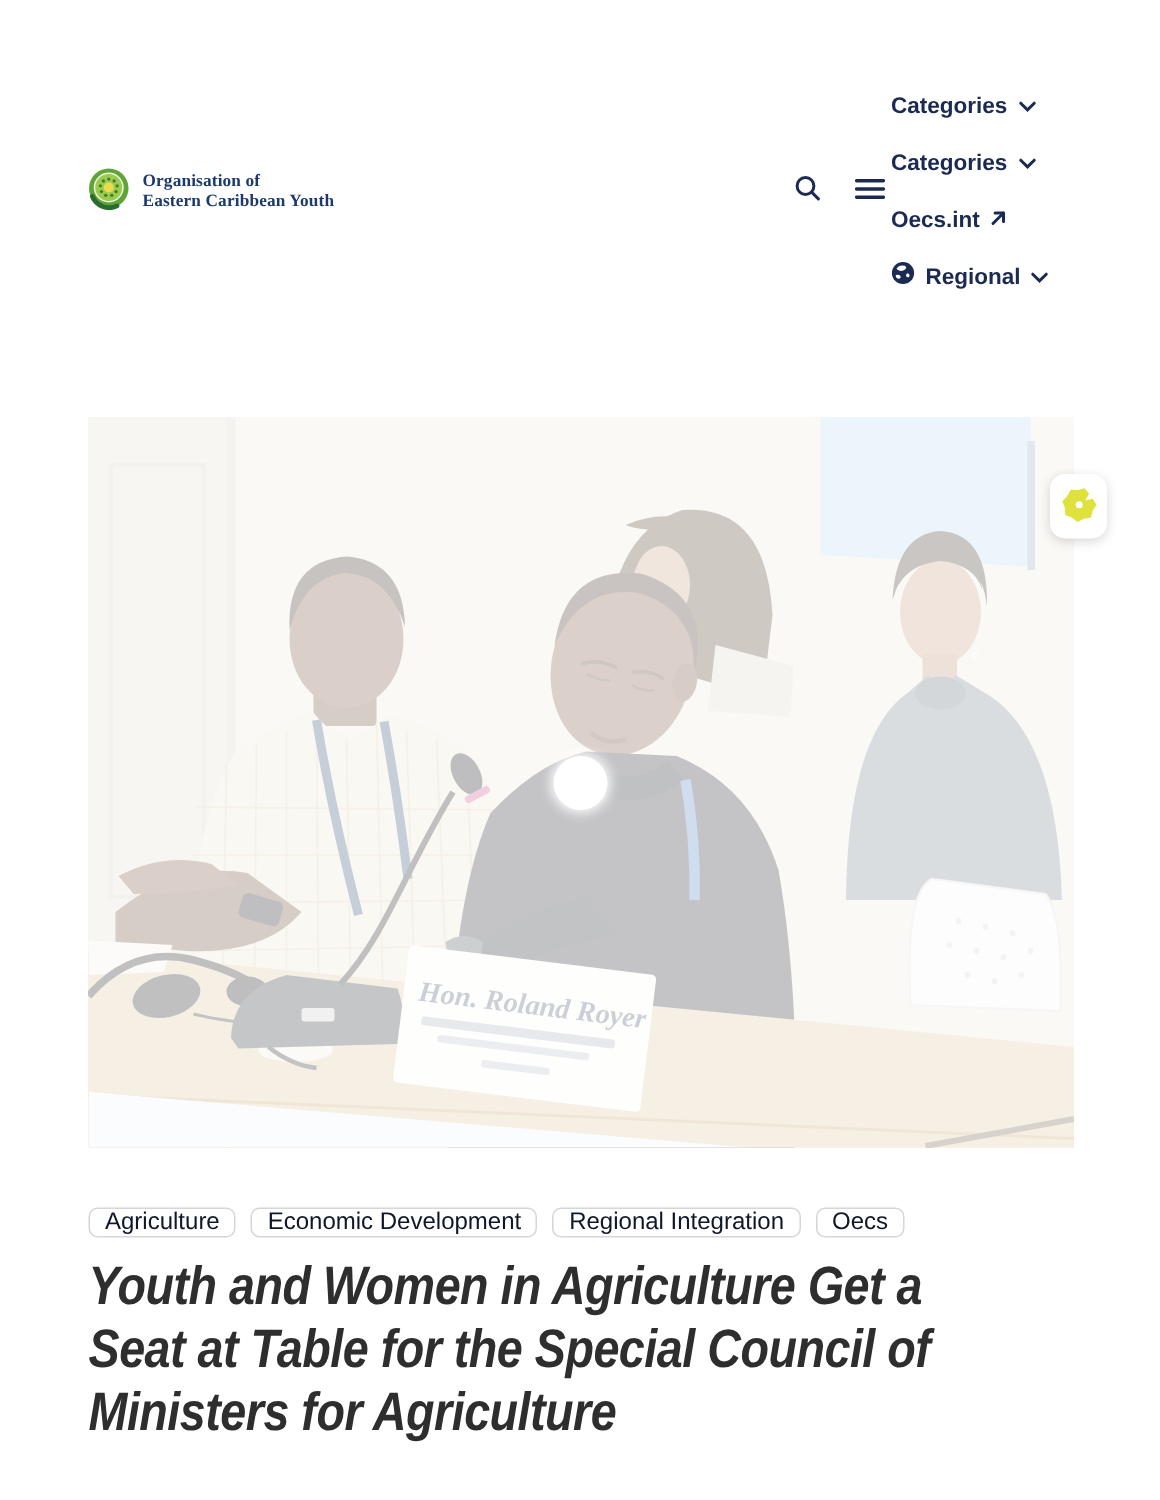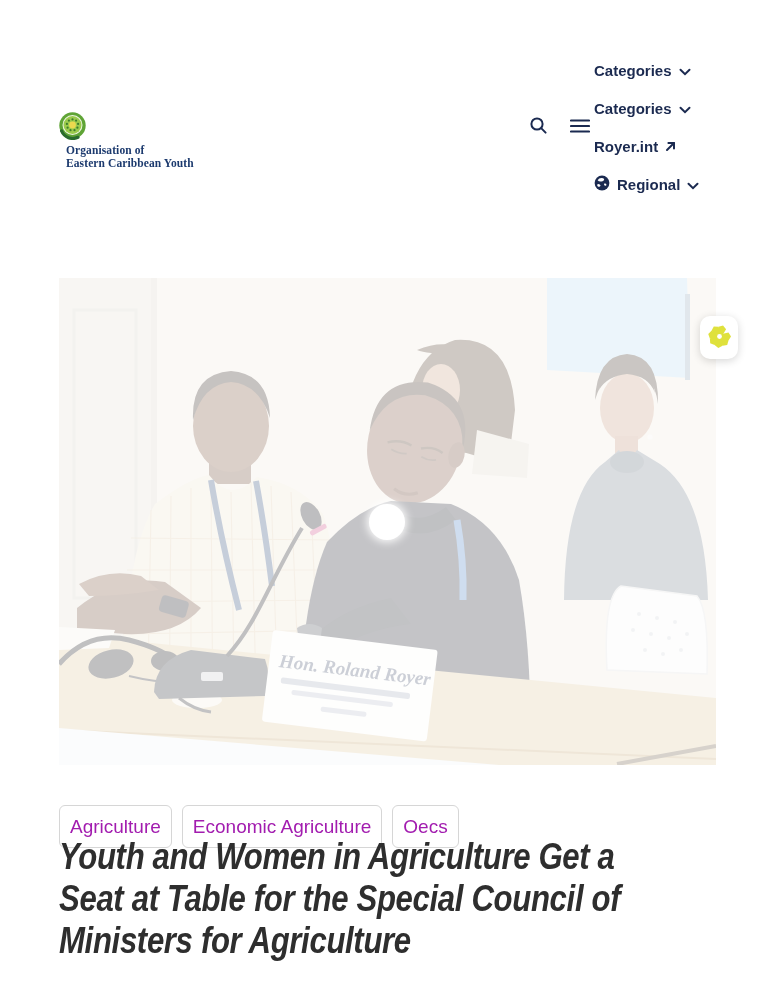--- a/index.html
+++ b/index.html
@@ -4,21 +4,21 @@
 <style>
   * { margin:0; padding:0; box-sizing:border-box; }
   html,body { background:#ffffff; }
   .page {
     position:relative; width:773px; height:1000px;
     background:#ffffff; overflow:hidden;
     font-family:"Liberation Sans", sans-serif;
   }
   
   .header { position:absolute; left:0; top:0; width:773px; height:278px; background:#fff; }
-  .logo { position:absolute; left:58px; top:111px; display:flex; cursor:pointer;flex-direction:column; }
+  .logo { position:absolute; left:58px; top:111px; display:flex; align-items:center; cursor:pointer; }
   .logo-text { margin-left:8px; font-family:"Liberation Serif", serif; font-weight:bold;
     font-size:11.5px; line-height:13px; color:#1c3a6e; letter-spacing:0.1px; }
   .icon-btn { position:absolute; width:24px; height:24px; display:flex; align-items:center; justify-content:center; cursor:pointer; background:none; border:none; }
   .search-btn { left:526px; top:115px; }
   .menu-btn  { left:568px; top:115px; }
   .nav { position:absolute; left:594px; top:62px; display:flex; flex-direction:column; gap:22px; }
   .nav-item { display:flex; align-items:center; gap:7px; height:16px;
     font-size:15px; font-weight:bold; color:#1b2a50; cursor:pointer; white-space:nowrap; }
   .nav-item svg { flex:0 0 auto; }
   
@@ -28,23 +28,23 @@
     background:rgba(255,255,255,0.73); }
   .loader-dot { position:absolute; left:310px; top:226px; width:36px; height:36px;
     border-radius:50%; background:#ffffff; box-shadow:0 0 8px 2px rgba(255,255,255,0.95); }
   
   .a11y-widget { position:absolute; left:700px; top:316px; width:38px; height:43px;
     background:#ffffff; border:none; border-radius:10px; cursor:pointer;
     display:flex; align-items:center; justify-content:center;
     box-shadow:0 2px 8px rgba(0,0,0,0.16); }
   
   .tags { position:absolute; left:59px; top:805px; display:flex; gap:10px; }
-  .tag { display:inline-flex; align-items:center; height:43px; padding:0 10px;
+  .tag { display:inline-flex; align-items:center; height:20px; padding:0 10px;
     border:1px solid #d6d6d6; border-radius:6px; background:#fff;
-    font-size:19px; color:#a21caf; cursor:pointer; white-space:nowrap; }
+    font-size:16px; color:#0f172a; cursor:pointer; white-space:nowrap; }
   .title { position:absolute; left:59px; top:836px; width:700px;
     font-weight:bold; font-size:36px; line-height:42px; letter-spacing:-0.4px; color:#2e2e2e;font-style:italic; }
   .title .line { display:inline-block; white-space:nowrap;
     transform:scaleX(0.865); transform-origin:0 50%; }
 </style>
 </head>
 <body>
 
 <div class="page">
 
@@ -107,21 +107,21 @@
       </div>
       <div class="nav-item">
         <span>Categories</span>
         <span>
           <svg width="12" height="8" viewBox="0 0 12 8" fill="none" stroke="#1b2a50" stroke-width="2" stroke-linecap="round">
               <path d="M1.5 1.8 L6 6.2 L10.5 1.8"></path>
             </svg>
         </span>
       </div>
       <div class="nav-item">
-        <span>Royer.int</span>
+        <span>Oecs.int</span>
         <span>
           <svg width="11" height="11" viewBox="0 0 11 11" fill="none" stroke="#1b2a50" stroke-width="2" stroke-linecap="round" stroke-linejoin="round">
               <path d="M2 9 L9 2"></path>
               <path d="M3.4 2 H9 V7.6"></path>
             </svg>
         </span>
       </div>
       <div class="nav-item">
         <span>
           <svg width="16" height="16" viewBox="0 0 16 16">
@@ -283,21 +283,22 @@
             <polygon points="0,-2 9,-4 11.5,0 9,4 0,2" transform="rotate(288)"></polygon>
           </g>
         </g>
         <circle cx="13.5" cy="13.5" r="2.4" fill="#ffffff"></circle>
       </svg>
     </span>
   </button>
 
   <div class="tags">
     <span class="tag">Agriculture</span>
-    <span class="tag">Economic Agriculture</span>
+    <span class="tag">Economic Development</span>
+    <span class="tag">Regional Integration</span>
     <span class="tag">Oecs</span>
   </div>
 
   <h1 class="title">
     <span class="line">Youth and Women in Agriculture Get a</span><br>
     <span class="line">Seat at Table for the Special Council of</span><br>
     <span class="line">Ministers for Agriculture</span>
   </h1>
 
 </div>

